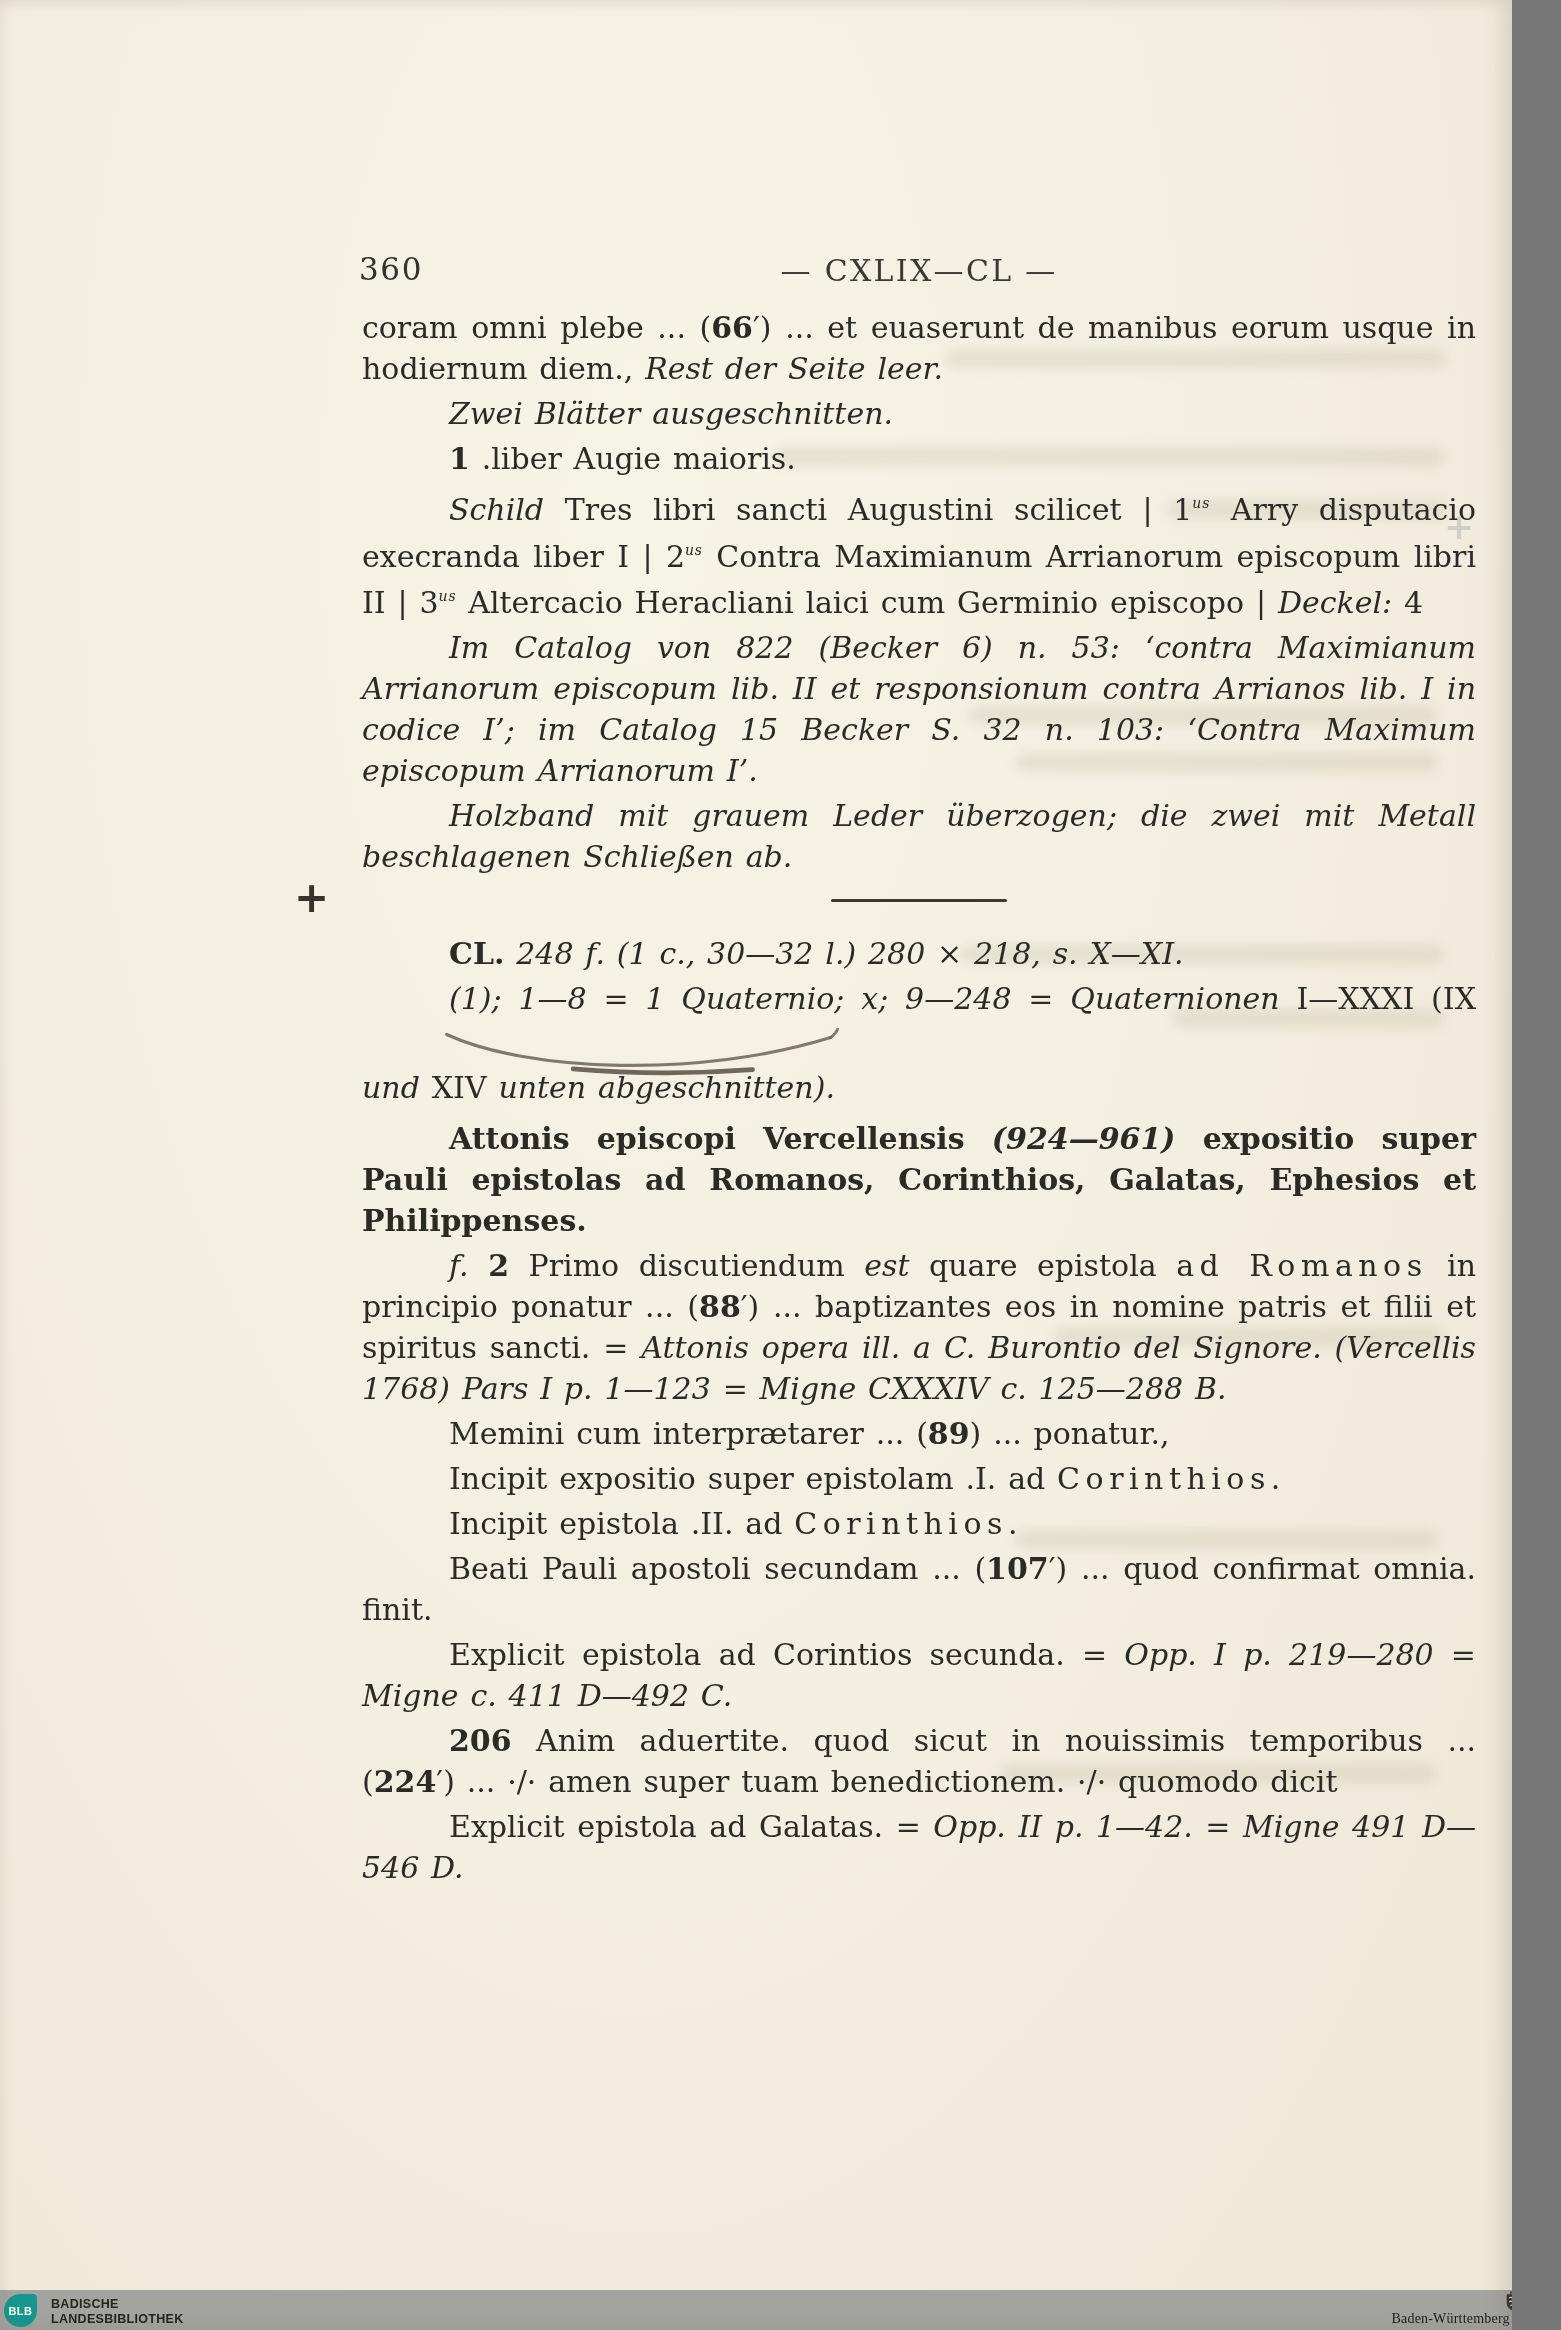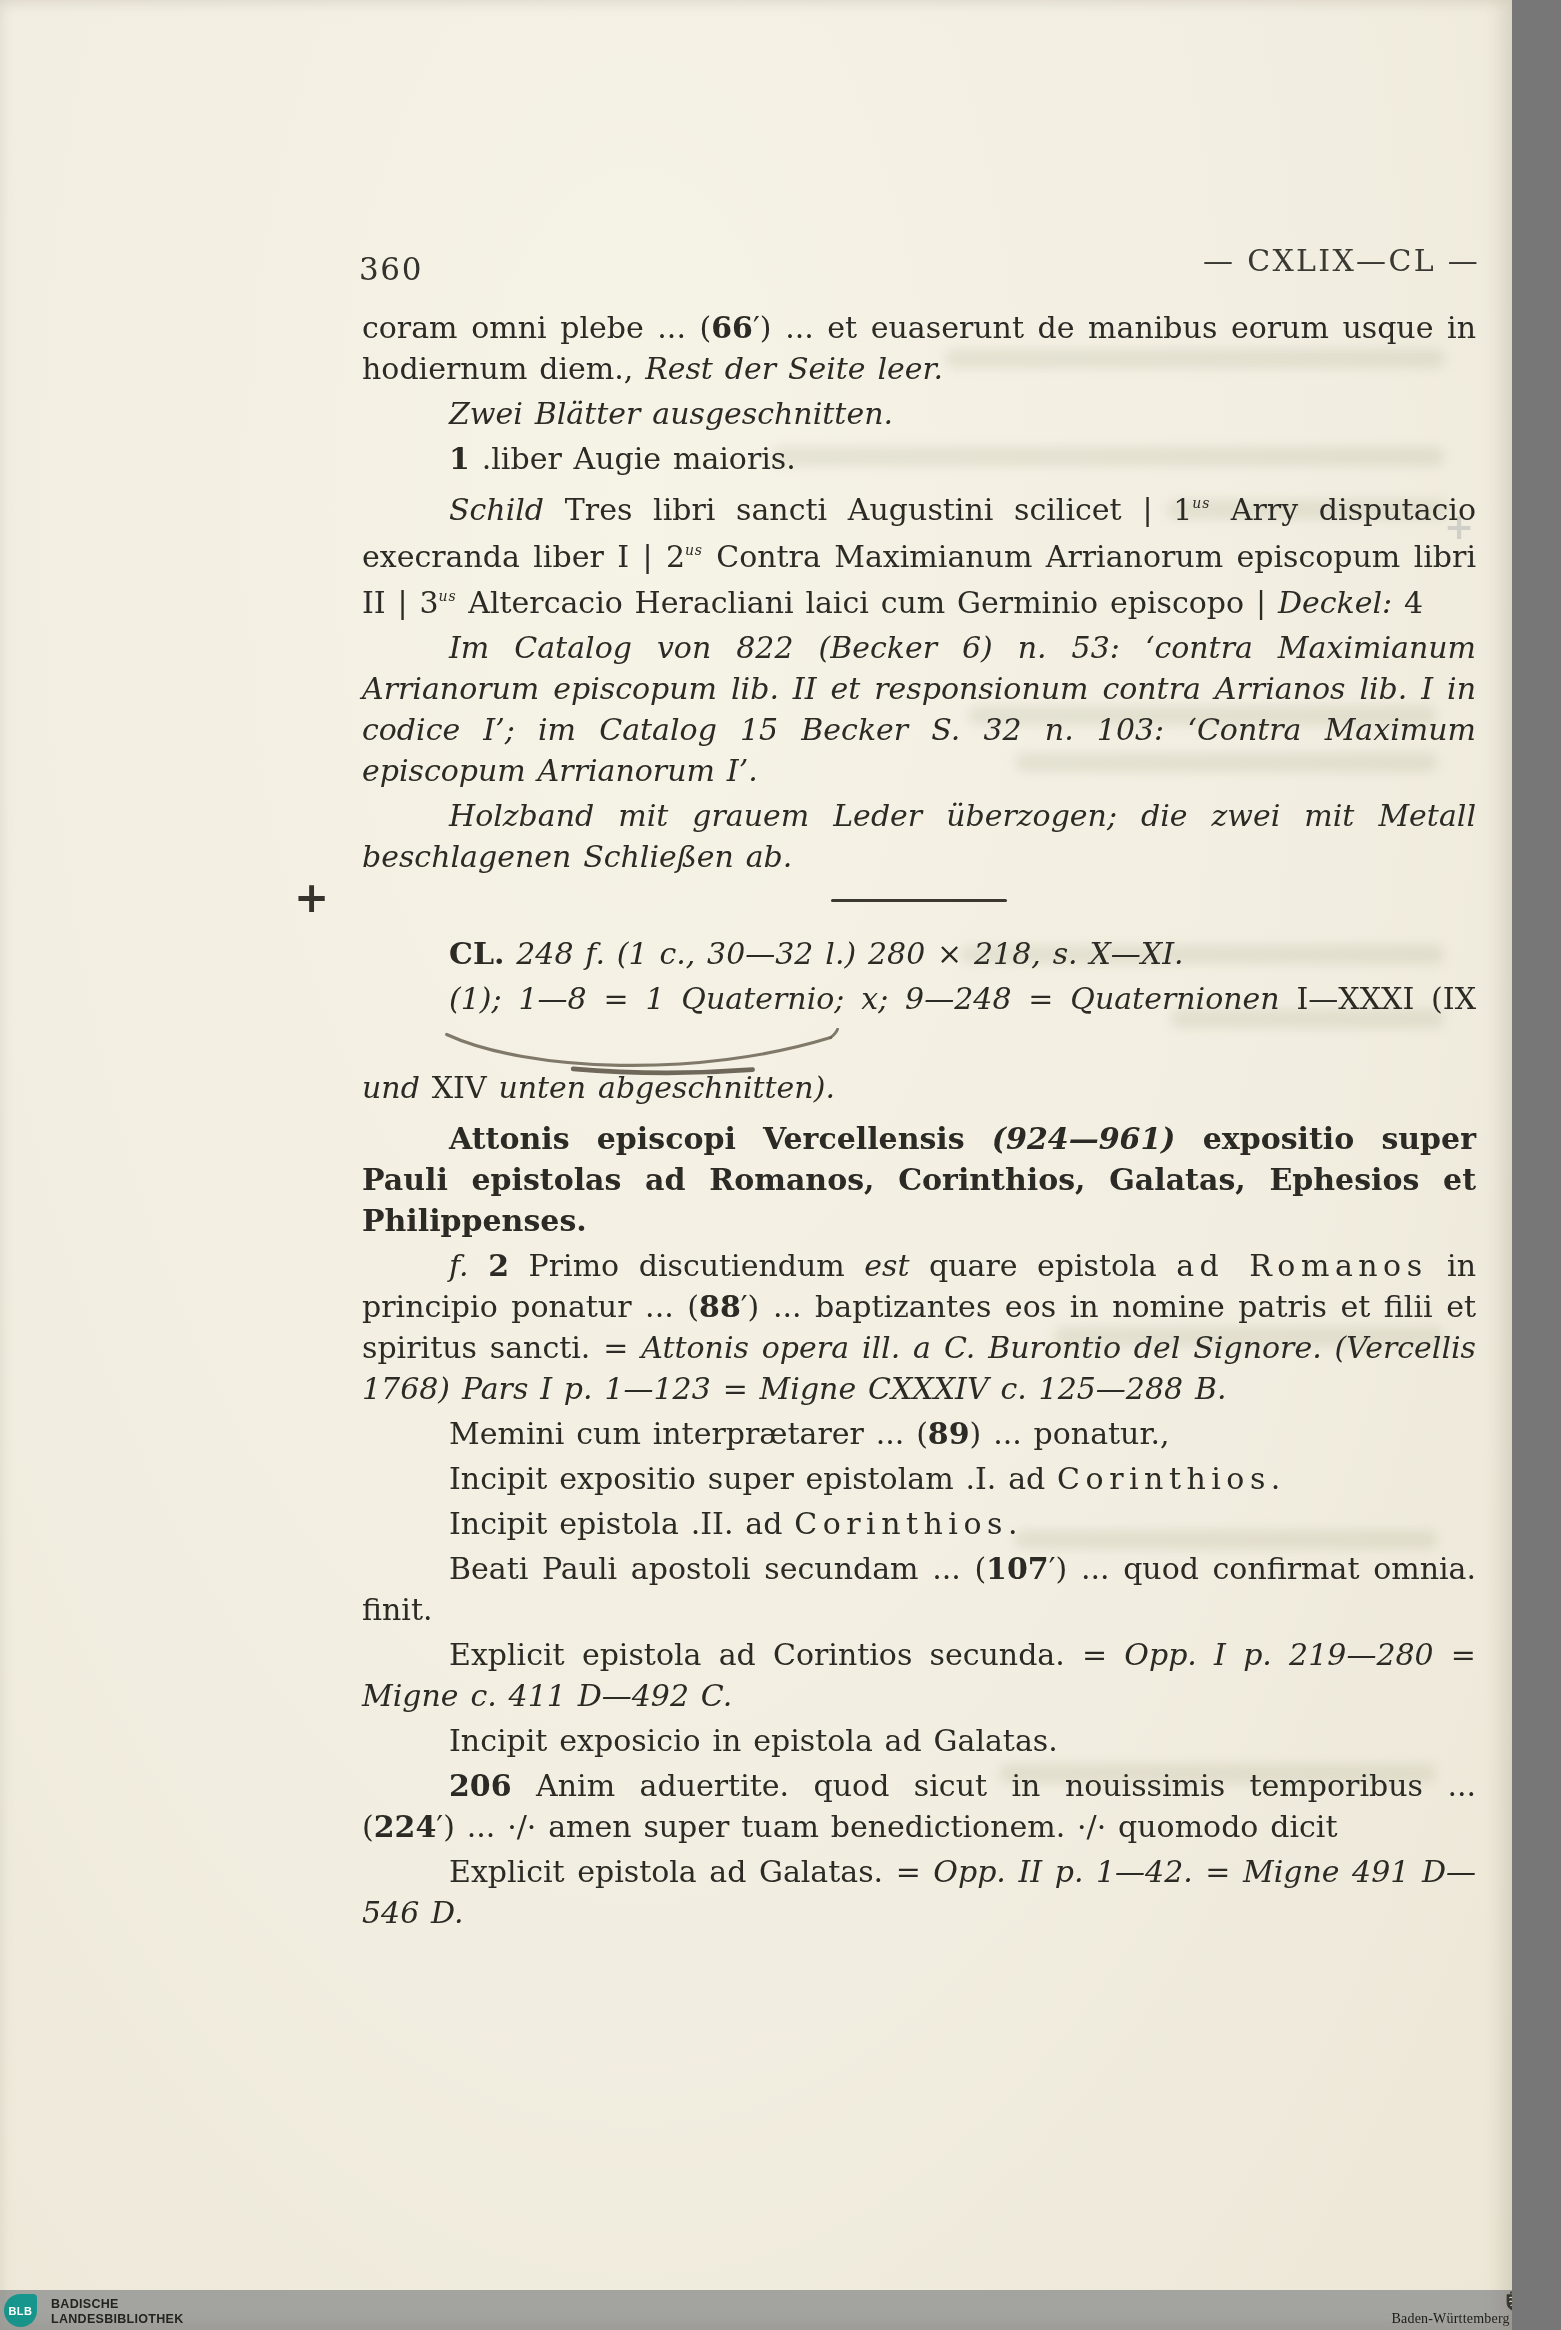--- a/index.html
+++ b/index.html
@@ -15,22 +15,22 @@
   .page::after{ 
     content:"";position:absolute;inset:0;pointer-events:none;
     box-shadow:inset -11px 0 17px rgba(120,110,90,.18), inset 4.7px 0 11px rgba(120,110,90,.08);
   }
   
   .page-number{
     position:absolute;left:359px;top:251px;
     font-size:31px;letter-spacing:1.6px;color:#33322c;
   }
   .running-title{
-    position:absolute;left:358px;top:243px;width:1122px;
-    text-align:right;font-size:30px;letter-spacing:2.3px;color:#3a3933;
+    position:absolute;left:358px;top:253px;width:1122px;
+    text-align:center;font-size:30px;letter-spacing:2.3px;color:#3a3933;
   }
   
   .text-body{
     position:absolute;left:358px;top:303px;width:1122px;
     font-size:30px;line-height:41px;
     text-align:justify;word-spacing:2.3px;
     color:#2b2a25;
   }
   .para{margin:4px;}
   .para.ind{text-indent:87px;}
@@ -127,21 +127,20 @@
     </svg>
   </div>
       <p class="para after-brace"><span class="it">und</span><span> XIV </span><span class="it">unten abgeschnitten).</span></p>
       <p class="para ind heading"><span class="bd">Attonis episcopi Vercellensis </span><span class="bi">(924—961)</span><span class="bd"> expositio super Pauli epistolas ad Romanos, Corinthios, Galatas, Ephesios et Philippenses.</span></p>
       <p class="para ind"><span class="it">f.</span><span> </span><span class="bd">2</span><span> Primo discutiendum </span><span class="it">est</span><span> quare epistola </span><span class="sp">ad Romanos</span><span> in principio ponatur ... (</span><span class="bd">88</span><span>′) ... baptizantes eos in nomine patris et filii et spiritus sancti. = </span><span class="it">Attonis opera ill. a C. Burontio del Signore. (Vercellis 1768) Pars I p. 1—123 = Migne CXXXIV c. 125—288 B.</span></p>
       <p class="para ind"><span>Memini cum interprætarer ... (</span><span class="bd">89</span><span>) ... ponatur.,</span></p>
       <p class="para ind"><span>Incipit expositio super epistolam .I. ad </span><span class="sp">Corinthios</span><span>.</span></p>
       <p class="para ind"><span>Incipit epistola .II. ad </span><span class="sp">Corinthios</span><span>.</span></p>
       <p class="para ind"><span>Beati Pauli apostoli secundam ... (</span><span class="bd">107</span><span>′) ... quod confirmat omnia. finit.</span></p>
       <p class="para ind"><span>Explicit epistola ad Corintios secunda. = </span><span class="it">Opp. I p. 219—280 = Migne c. 411 D—492 C.</span></p>
-      <p class="para ind"><span>Incipit exposicio in epistola ad Galatas.</span></p>
       <p class="para ind"><span class="bd">206</span><span> Anim aduertite. quod sicut in nouissimis temporibus ... (</span><span class="bd">224</span><span>′) ... ·/· amen super tuam benedictionem. ·/· quomodo dicit</span></p>
       <p class="para ind"><span>Explicit epistola ad Galatas. = </span><span class="it">Opp. II p. 1—42. = Migne 491 D—546 D.</span></p>
     </div>
 
   <div class="footer-bar"></div>
   <div class="blb-logo">BLB</div>
   <div class="library-name">
     <div>BADISCHE</div>
     <div>LANDESBIBLIOTHEK</div>
   </div>

